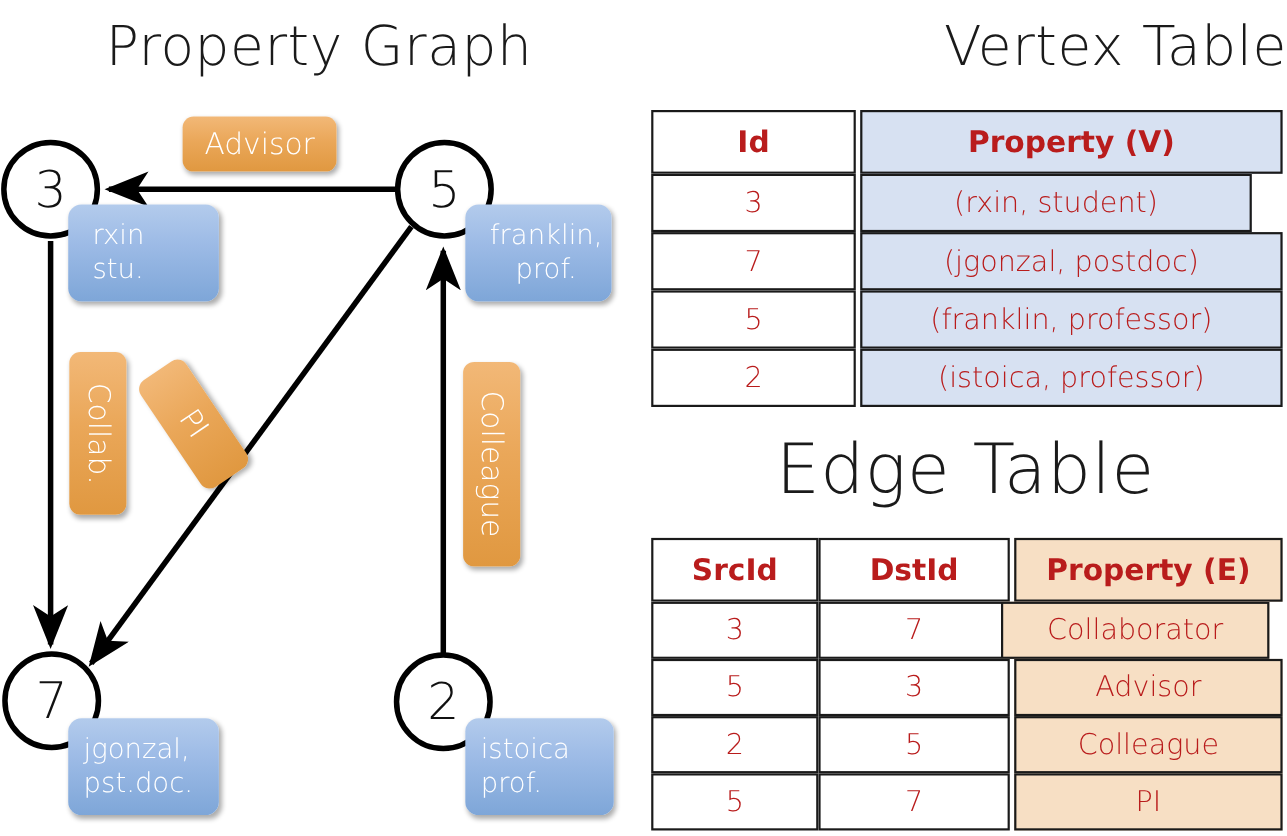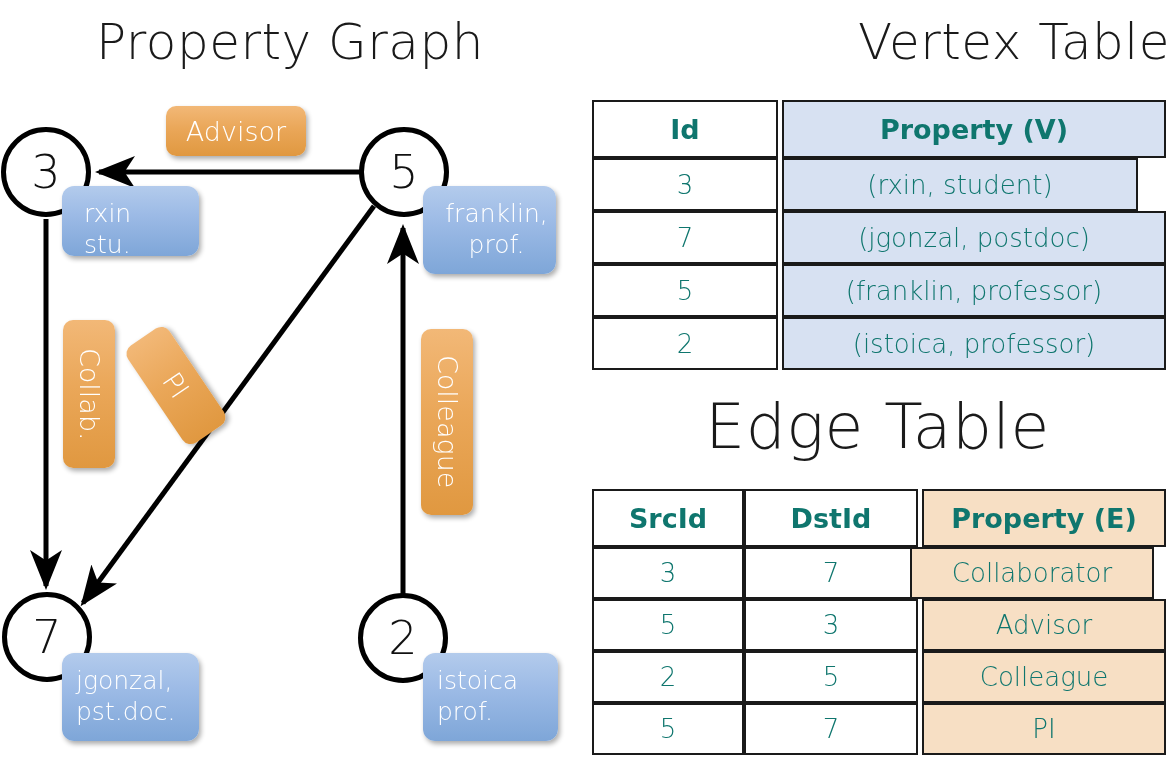--- a/index.html
+++ b/index.html
@@ -118,21 +118,21 @@
     font-weight: 300;
   }
   .tbl .cell {
     position: absolute;
     border: 2px solid #1a1a1a;
     box-sizing: border-box;
     display: flex;
     align-items: center;
     justify-content: center;
     font-size: 26px;
-    color: #0f766e;
+    color: #b91c1c;
     background: #ffffff;
     white-space: nowrap;
   }
   .tbl .cell.hdr { font-weight: 700; font-size: 27px; }
   .tbl .cell.vprop { background: #d7e1f2; }
   .tbl .cell.eprop { background: #f7dfc4; }
 
   
   #vertex-table { left: 592px; top: 100px; width: 574px; height: 270px; }
   
@@ -169,21 +169,21 @@
   <div class="node" style="left:359px; top:127px;">
       <span>5</span>
     </div>
   <div class="node" style="left:2px;   top:592px;">
       <span>7</span>
     </div>
   <div class="node" style="left:358px; top:593px;">
       <span>2</span>
     </div>
 
-  <div class="prop-box" style="left:62px; top:186px; width:137px; height:70px;padding-left:22px;">
+  <div class="prop-box" style="left:62px; top:186px; width:137px; height:88px;padding-left:22px;">
     <div>rxin</div>
     <div>stu.</div>
   </div>
   <div class="prop-box" style="left:423px; top:186px; width:133px; height:88px;text-align:center;">
     <div>franklin,</div>
     <div>prof.</div>
   </div>
   <div class="prop-box" style="left:62px; top:653px; width:137px; height:88px;">
     <div>jgonzal,</div>
     <div>pst.doc.</div>

